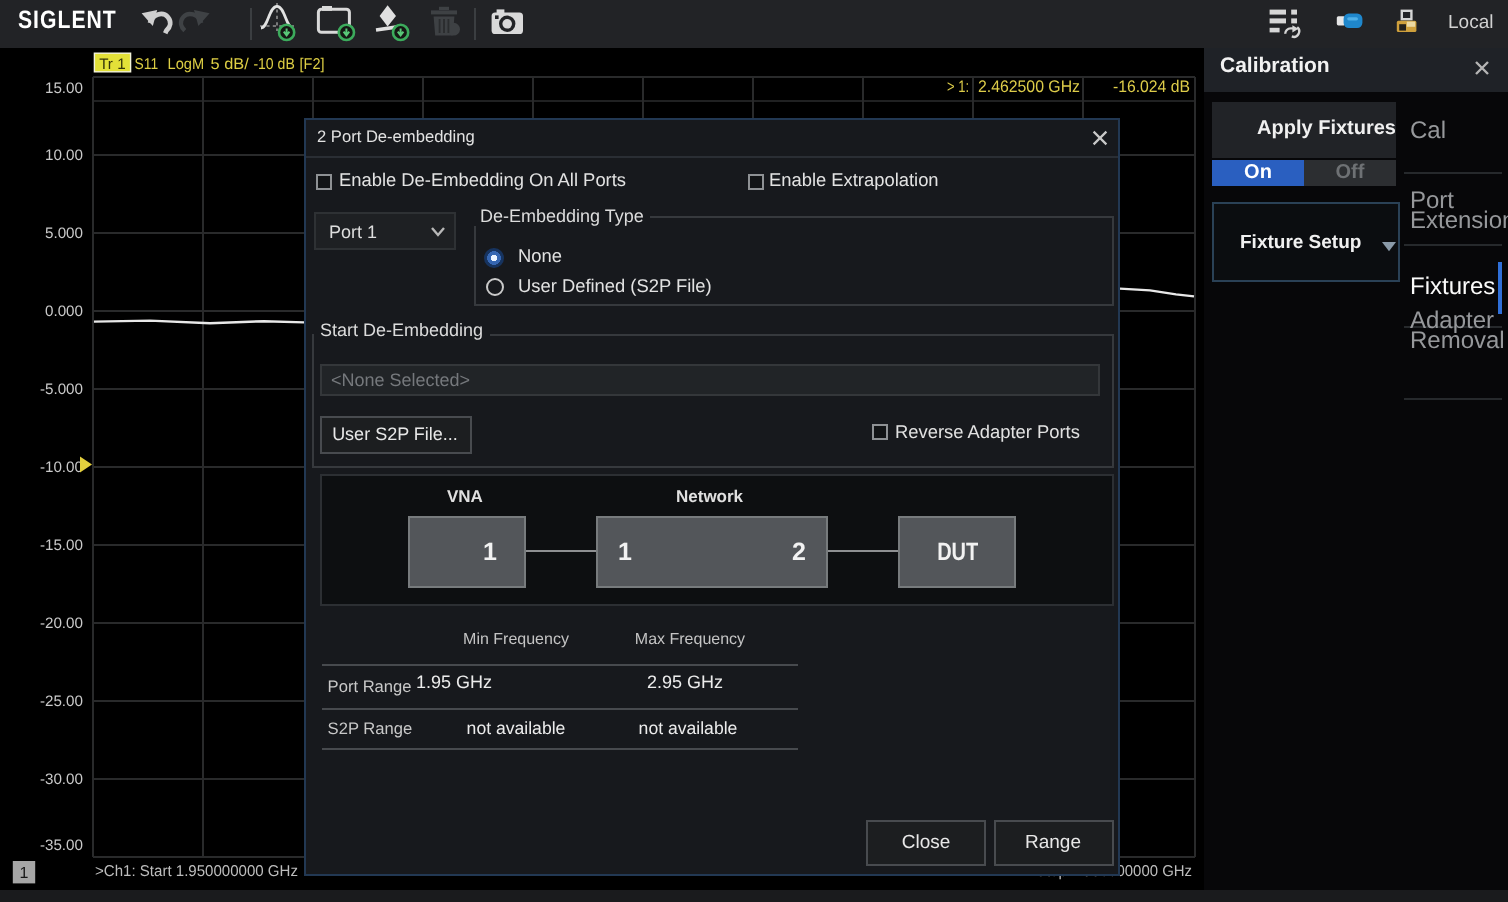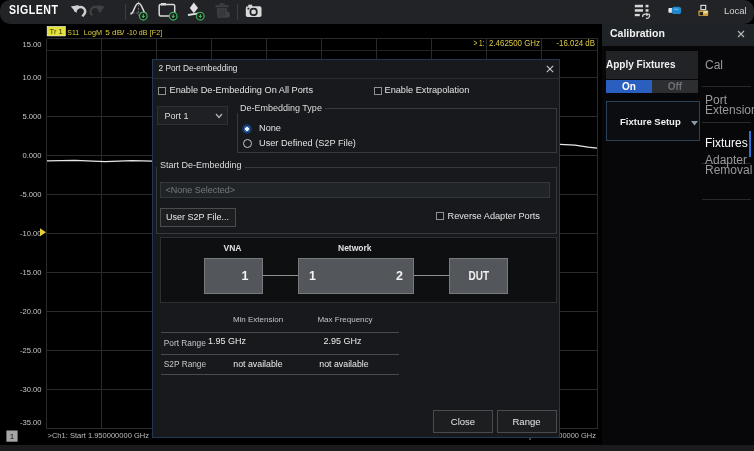--- a/index.html
+++ b/index.html
@@ -2,21 +2,21 @@
 <html><head>
 <meta charset="utf-8">
 <style>
   * { margin:0; padding:0; box-sizing:border-box; }
   html,body { width:754px; height:451px; background:#000; overflow:hidden;
     font-family:"Liberation Sans", sans-serif; }
   #app { position:relative; width:754px; height:451px; background:#000; }
   .abs { position:absolute; }
 
   
-  #toolbar { left:0; top:0; width:754px; height:24px; background:#222326;border-radius:10px; }
+  #toolbar { left:0; top:0; width:754px; height:24px; background:#222326; }
   #logo { position:absolute; left:9px; top:3.2px; color:#fff; font-weight:bold;
     font-size:12.6px; letter-spacing:0.6px; transform:scaleX(0.84); transform-origin:0 50%; }
 
   
   #dialog { left:152px; top:59px; width:408px; height:379px;
     background:#17191d; border:1px solid #223853; z-index:5; }
   #dialog .t { position:absolute; color:#e2e2e2; font-size:9.2px; white-space:nowrap; }
   .cbox { position:absolute; width:8px; height:8px; border:1px solid #8e9194; background:#121416; }
   .gline { position:absolute; height:1px; background:#474a4e; }
   .fieldset { position:absolute; border:1px solid #36393d; }
@@ -203,21 +203,21 @@
       <div class="gbox" style="left:137px;top:20px;width:116.5px;height:36px;line-height:34px">
         <span style="position:absolute;left:10.5px">1</span>
           <span style="position:absolute;right:10px">2</span>
       </div>
       <div class="gbox" style="left:288.5px;top:20px;width:59px;height:36px;line-height:34px;text-align:center">
         <span style="display:inline-block;transform:scaleX(0.8)">DUT</span></div>
       <div style="position:absolute;left:102px;top:36.7px;width:35px;height:1.4px;background:#8e9092"></div>
       <div style="position:absolute;left:253.5px;top:36.7px;width:35px;height:1.4px;background:#8e9092"></div>
     </div>
 
-    <div class="t" style="left:55px;top:255px;width:100px;text-align:center;font-size:8px;color:#c4c4c4">Min Extension</div>
+    <div class="t" style="left:55px;top:255px;width:100px;text-align:center;font-size:8px;color:#c4c4c4">Min Frequency</div>
     <div class="t" style="left:142px;top:255px;width:100px;text-align:center;font-size:8px;color:#c4c4c4">Max Frequency</div>
     <div class="gline" style="left:8px;top:271.5px;width:237.5px"></div>
     <div class="t" style="left:10.8px;top:277.5px;font-size:8.3px;color:#c8c8c8">Port Range</div>
     <div class="t" style="left:55px;top:276px;width:100px;text-align:left;font-size:9px;color:#ececec">1.95 GHz</div>
     <div class="t" style="left:139.5px;top:276px;width:100px;text-align:center;font-size:9px;color:#ececec">2.95 GHz</div>
     <div class="gline" style="left:8px;top:294px;width:237.5px"></div>
     <div class="t" style="left:10.8px;top:298.5px;font-size:8.3px;color:#c8c8c8">S2P Range</div>
     <div class="t" style="left:55px;top:298.5px;width:100px;text-align:center;font-size:8.8px;color:#ececec">not available</div>
     <div class="t" style="left:141px;top:298.5px;width:100px;text-align:center;font-size:8.8px;color:#ececec">not available</div>
     <div class="gline" style="left:8px;top:314px;width:237.5px"></div>
@@ -227,21 +227,21 @@
   </div>
 
   <div class="abs" id="sidebar">
     <div style="position:absolute;left:0;top:0;width:152px;height:22px;background:#1f2227">
       <span style="position:absolute;left:8px;top:3px;font-weight:bold;font-size:10.5px;color:#f2f2f2">Calibration</span>
       <svg style="position:absolute;right:9px;top:5.5px" width="8" height="8">
         <path d="M1 1 L7 7 M7 1 L1 7" stroke="#b4b4b4" stroke-width="1.2"></path>
       </svg>
     </div>
     <div style="position:absolute;left:4px;top:27px;width:92px;height:28px;background:#212327;
-         text-align:left;line-height:28px;font-weight:bold;font-size:10px;color:#f0f0f0">Apply Fixtures</div>
+         text-align:right;line-height:28px;font-weight:bold;font-size:10px;color:#f0f0f0">Apply Fixtures</div>
     <div style="position:absolute;left:4px;top:55.5px;width:46px;height:13px;background:#2a5fc0;
          text-align:center;line-height:13px;font-weight:bold;font-size:10px;color:#fff">On</div>
     <div style="position:absolute;left:50px;top:55.5px;width:46px;height:13px;background:#2c2e31;
          text-align:center;line-height:13px;font-weight:bold;font-size:10px;color:#6e7174">Off</div>
     <div style="position:absolute;left:4px;top:76.5px;width:93.5px;height:40px;background:#0b0d10;border:1px solid #2a4156">
       <span style="position:absolute;left:13px;top:14.5px;font-weight:bold;font-size:9.5px;color:#f0f0f0">Fixture Setup</span>
       <svg style="position:absolute;left:84px;top:19px" width="7" height="5">
         <path d="M0 0 L7 0 L3.5 4.6 Z" fill="#8a9aa8"></path>
       </svg>
     </div>

